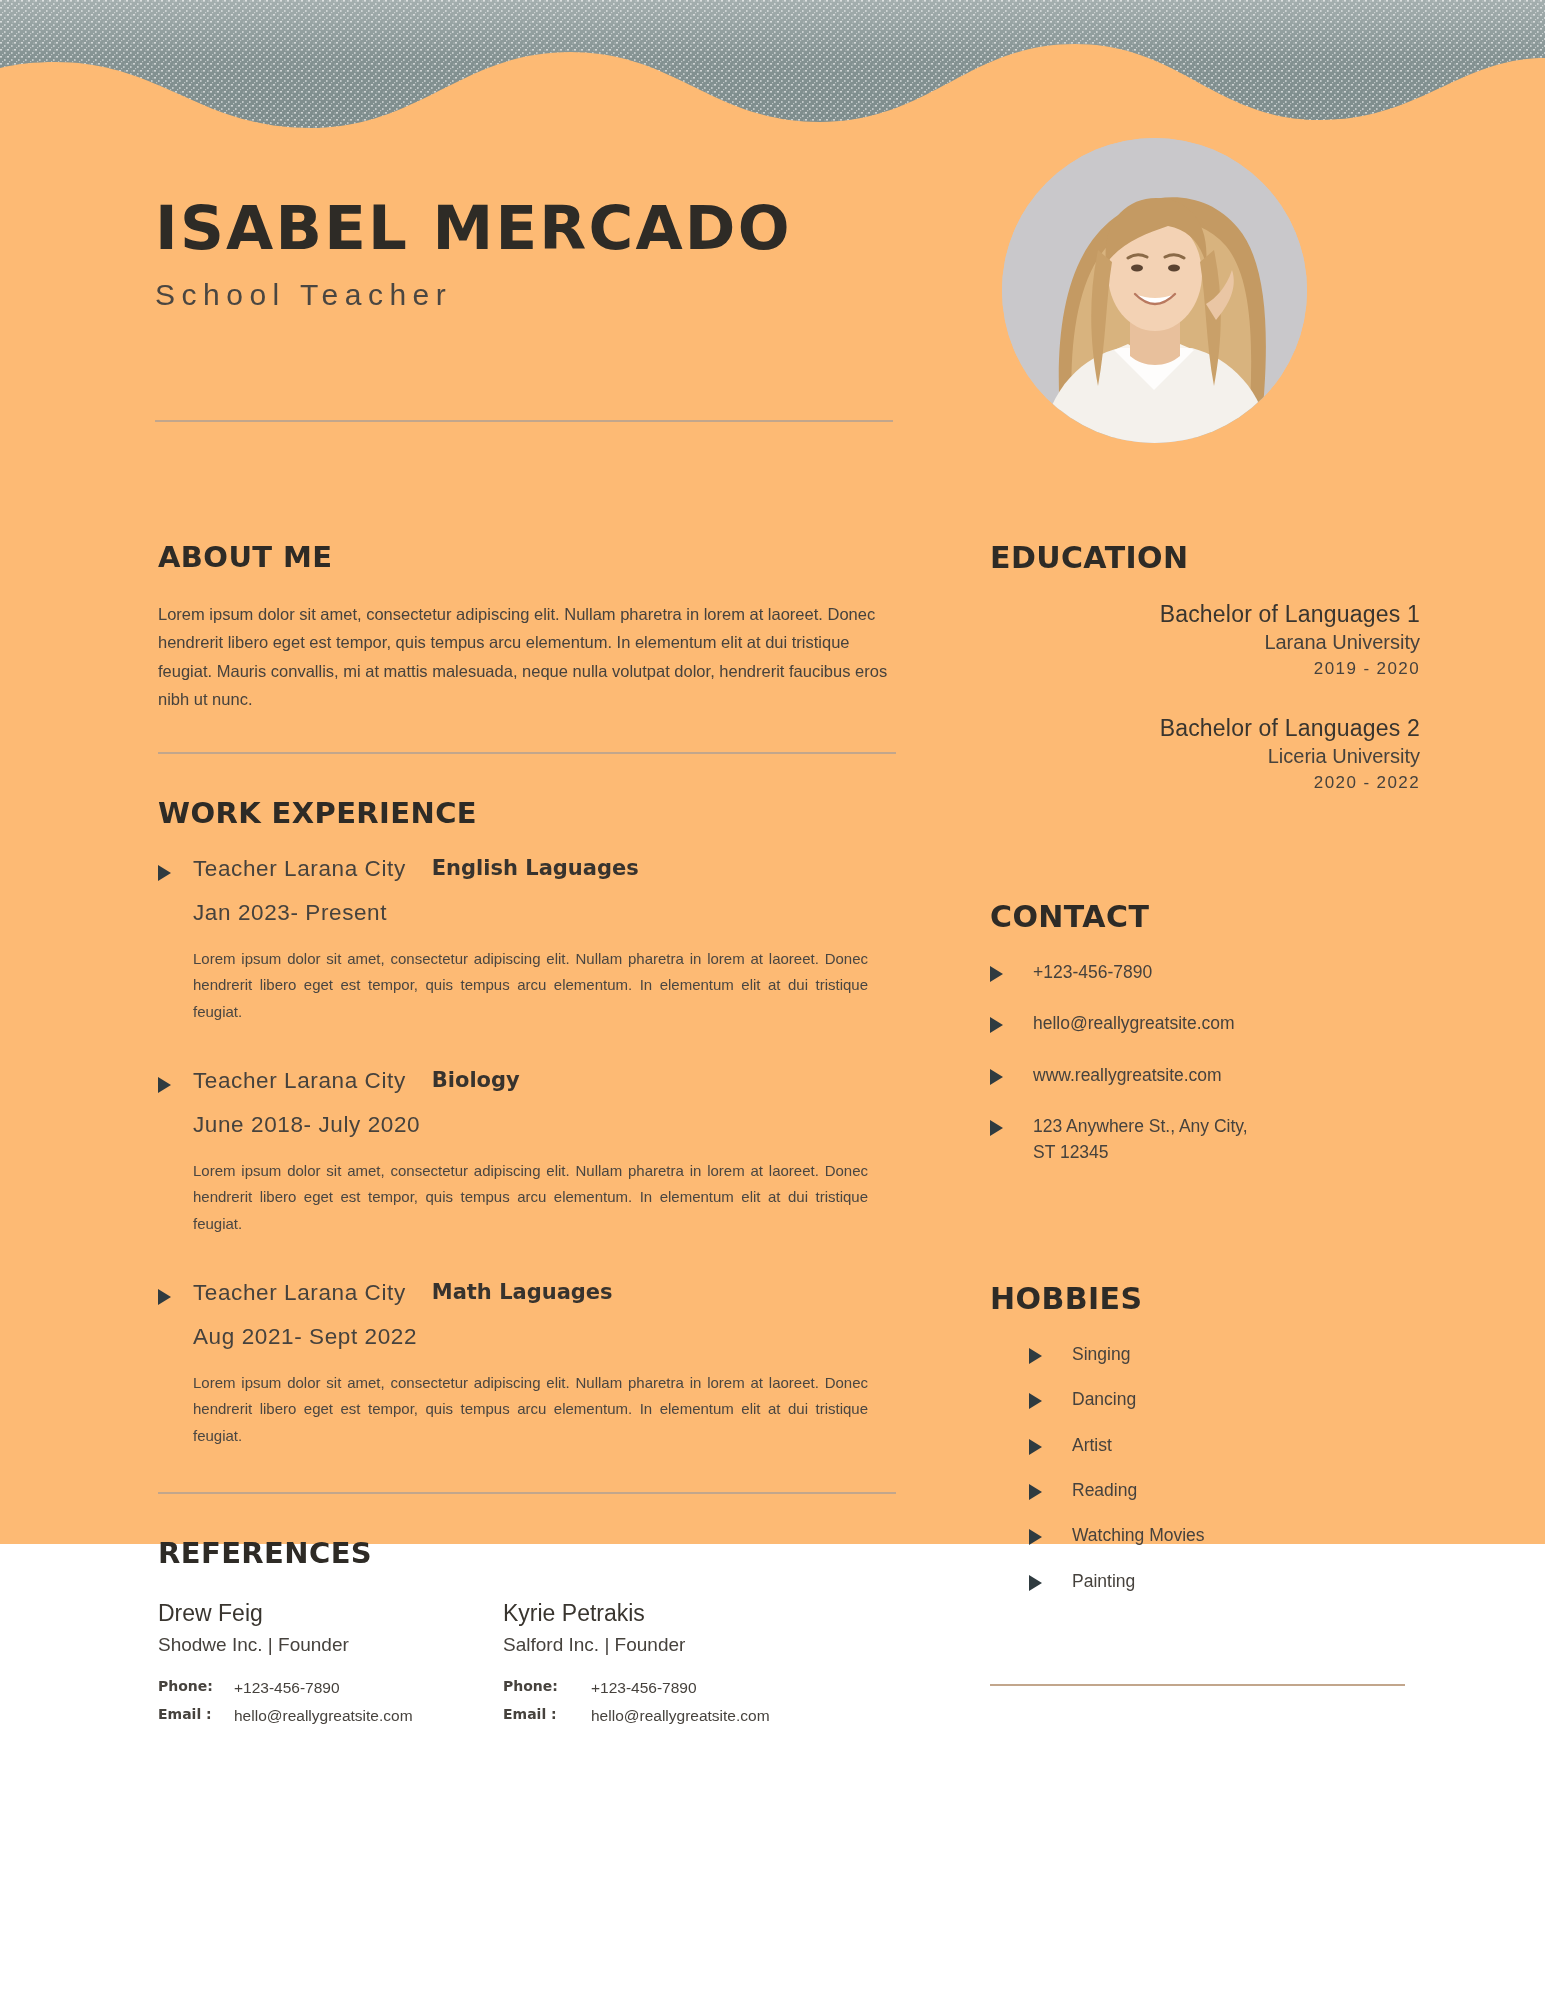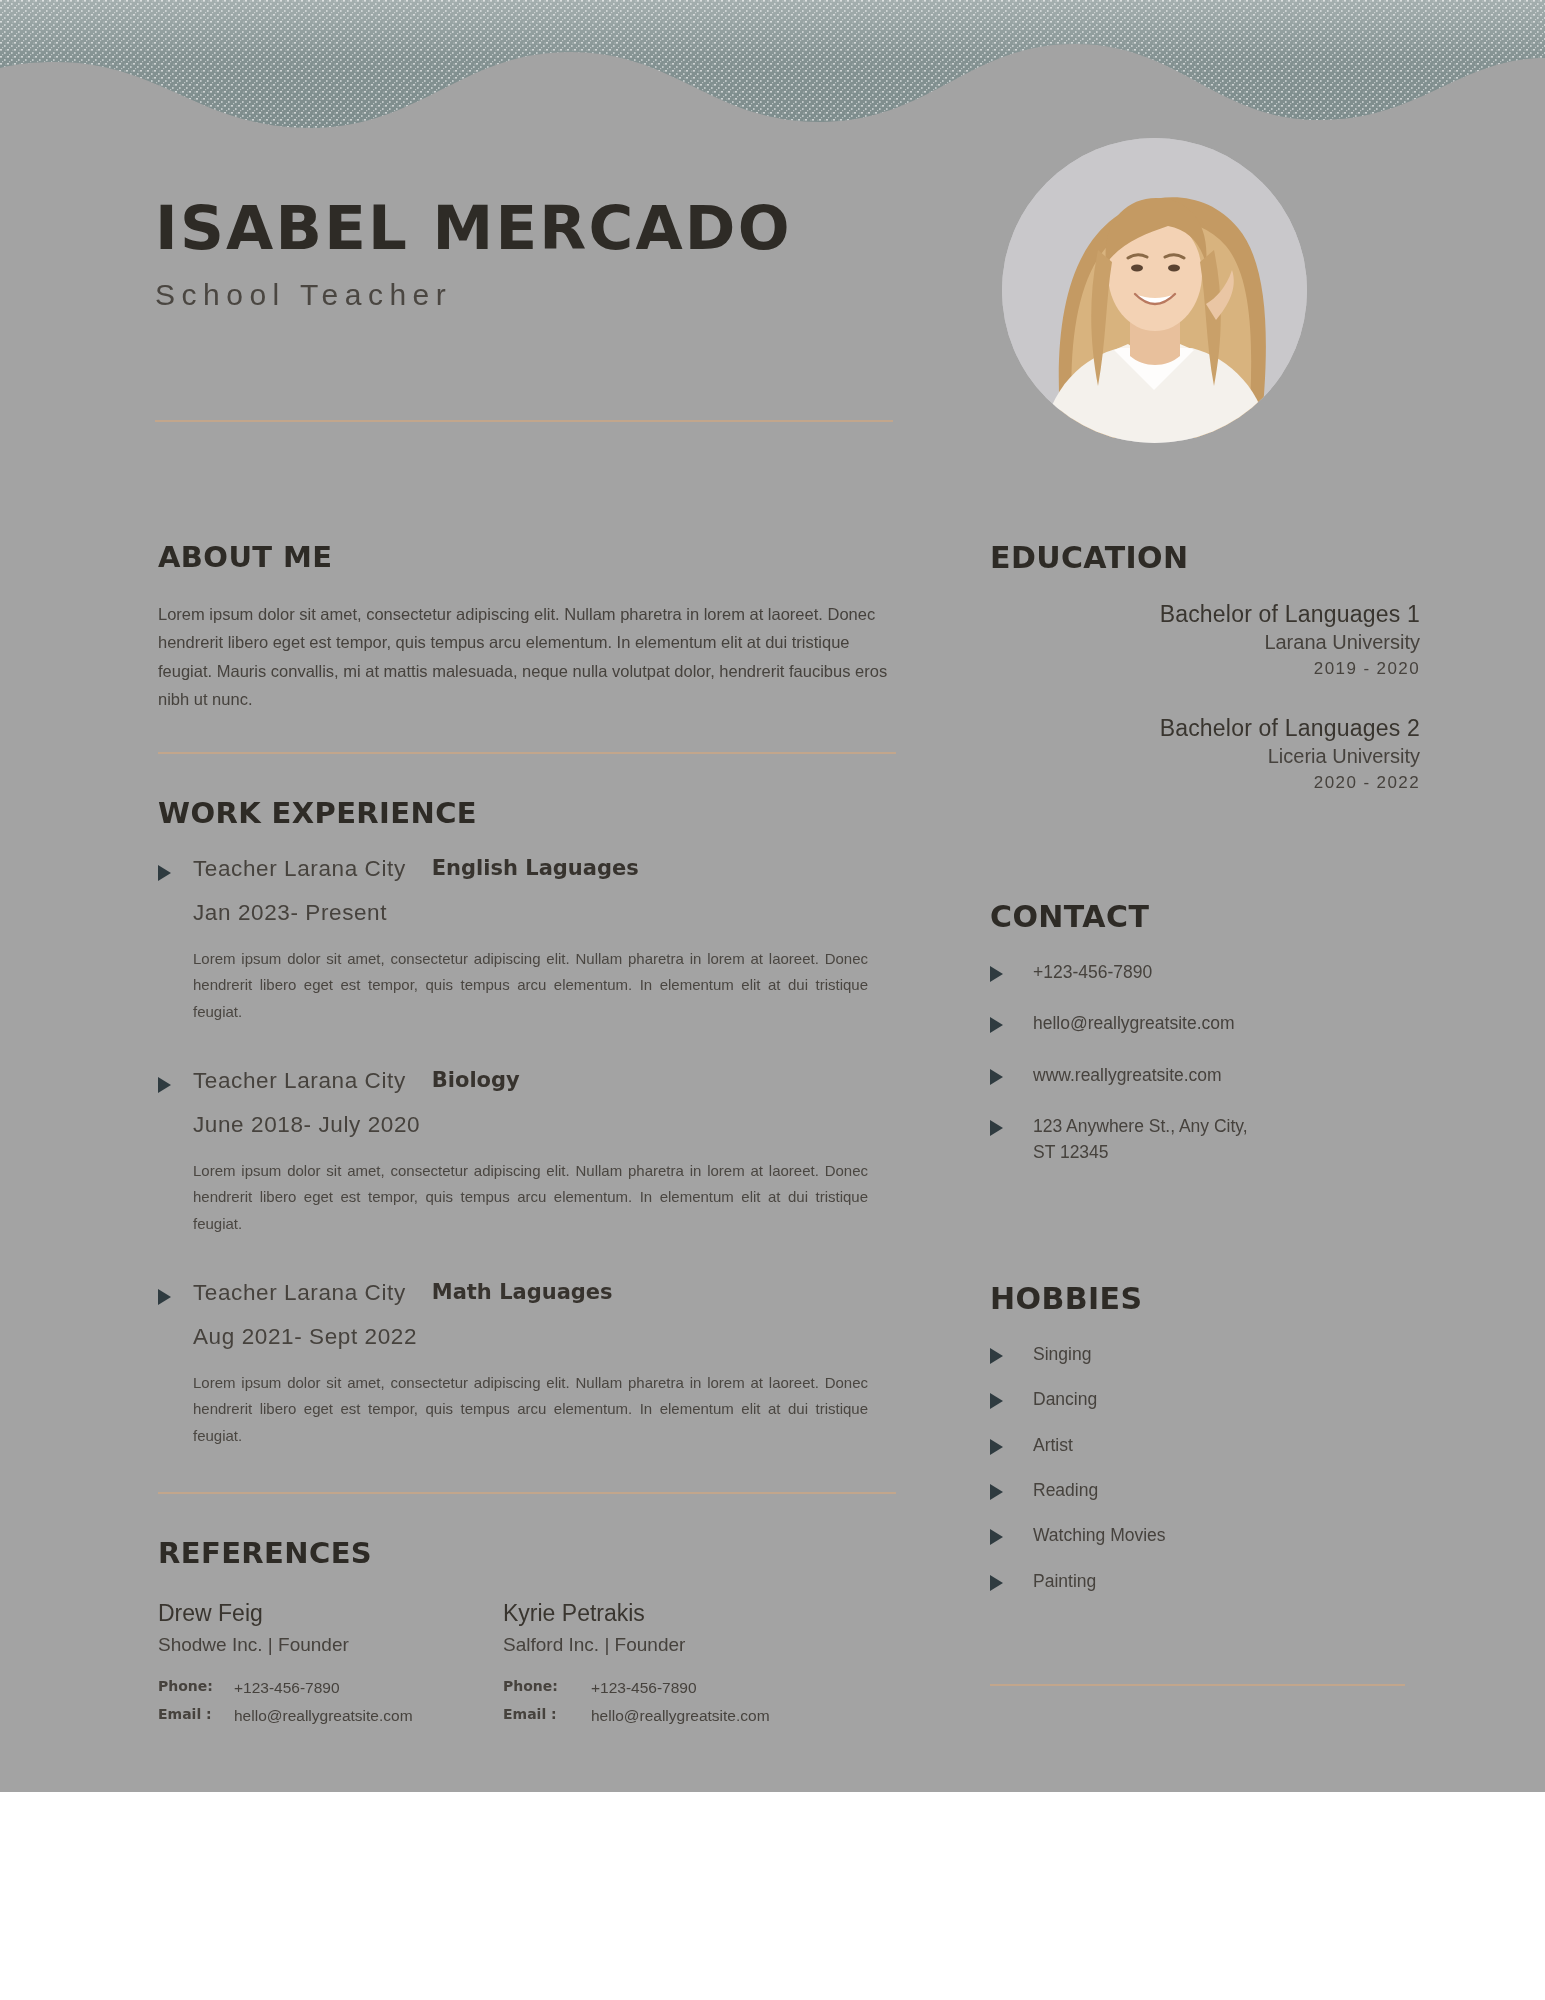--- a/index.html
+++ b/index.html
@@ -7,22 +7,22 @@
     width: 1545px;
     height: 2000px;
     background: #ffffff;
     font-family: "Liberation Sans", sans-serif;
     color: #3d3a36;
     overflow: hidden;
   }
   .page {
     position: relative;
     width: 1545px;
-    height: 1792px;
-    background: #a3a3a3;
+    height: 1544px;
+    background: #fdba74;
   }
 
   
   .wave-header {
     position: absolute;
     top: 0; left: 0;
     width: 1545px;
     height: 130px;
     overflow: hidden;
   }
@@ -225,21 +225,21 @@
     align-items: flex-start;
     gap: 30px;
     margin-bottom: 26px;
   }
   .icon-item .tri { margin-top: 6px; }
   .icon-text {
     font-size: 17.5px;
     line-height: 1.45;
     color: #46423d;
   }
-  .hobby-item { margin-bottom: 20px; }
+  .hobby-item { margin-bottom: 20px; margin-left: 39px; }
 
   .spacer-70 { height: 70px; }
   .spacer-90 { height: 90px; }
 </style>
 </head>
 <body>
 
 <div class="page">
 
   <div class="wave-header">

